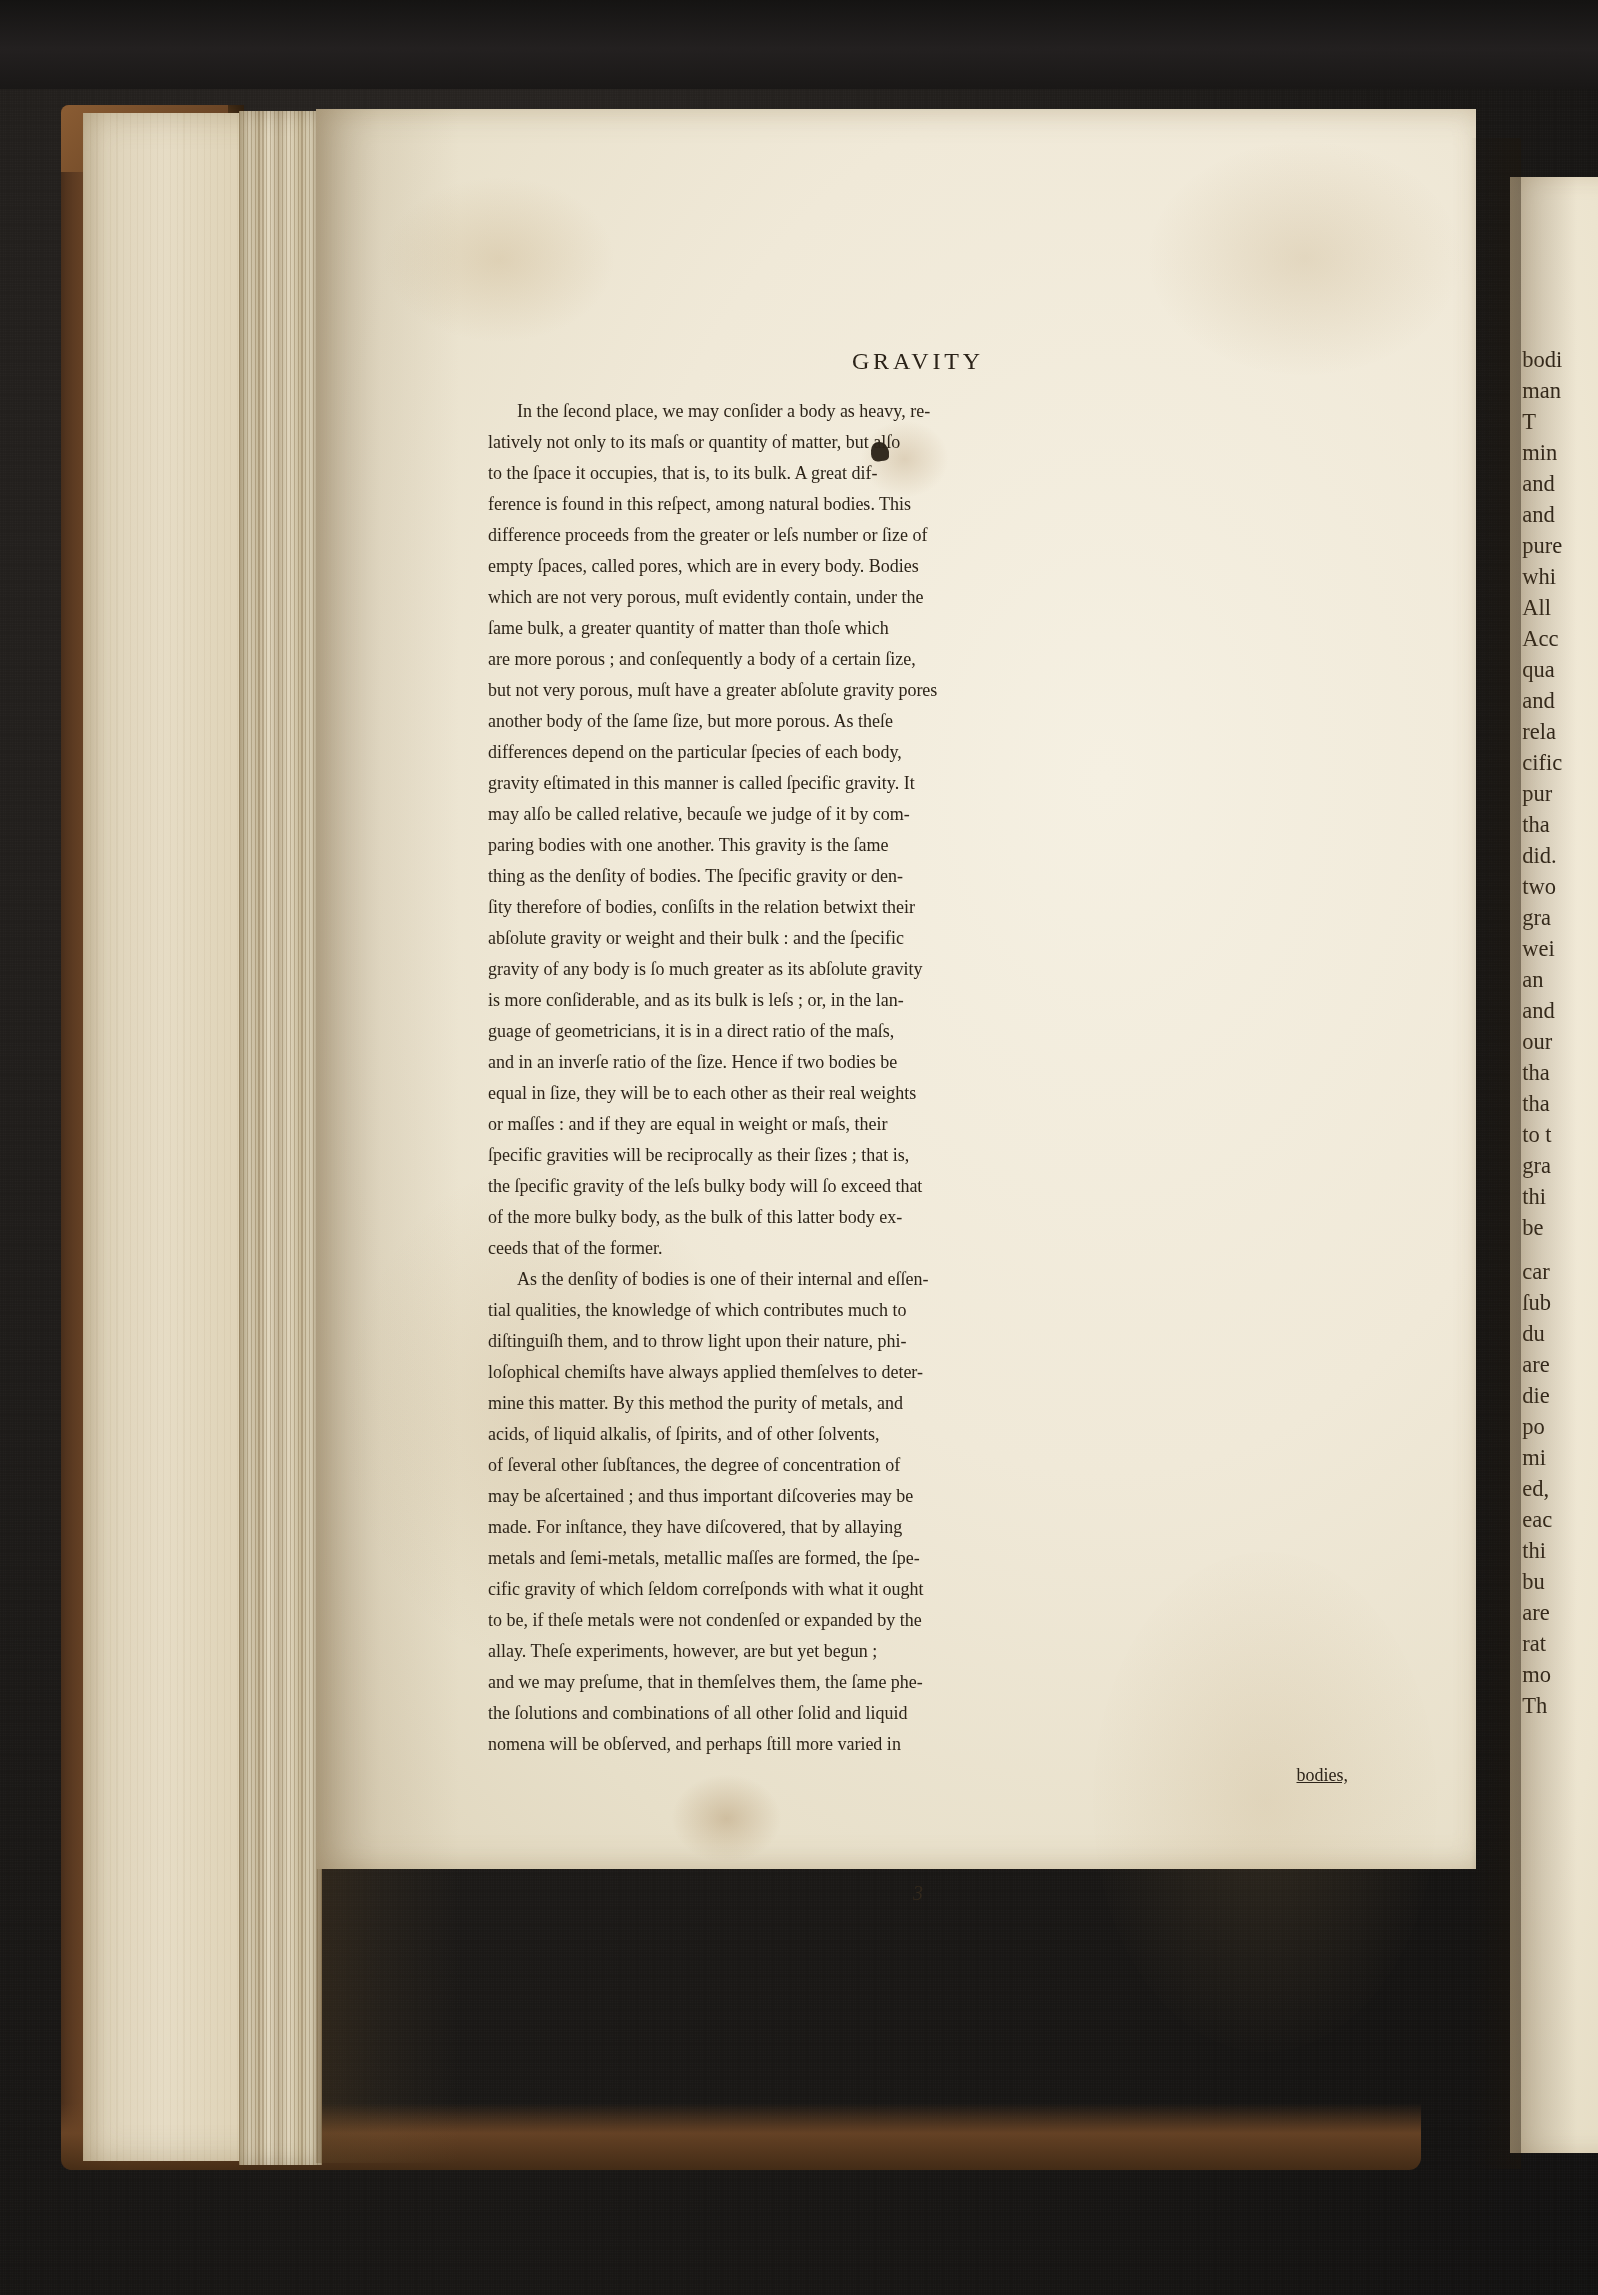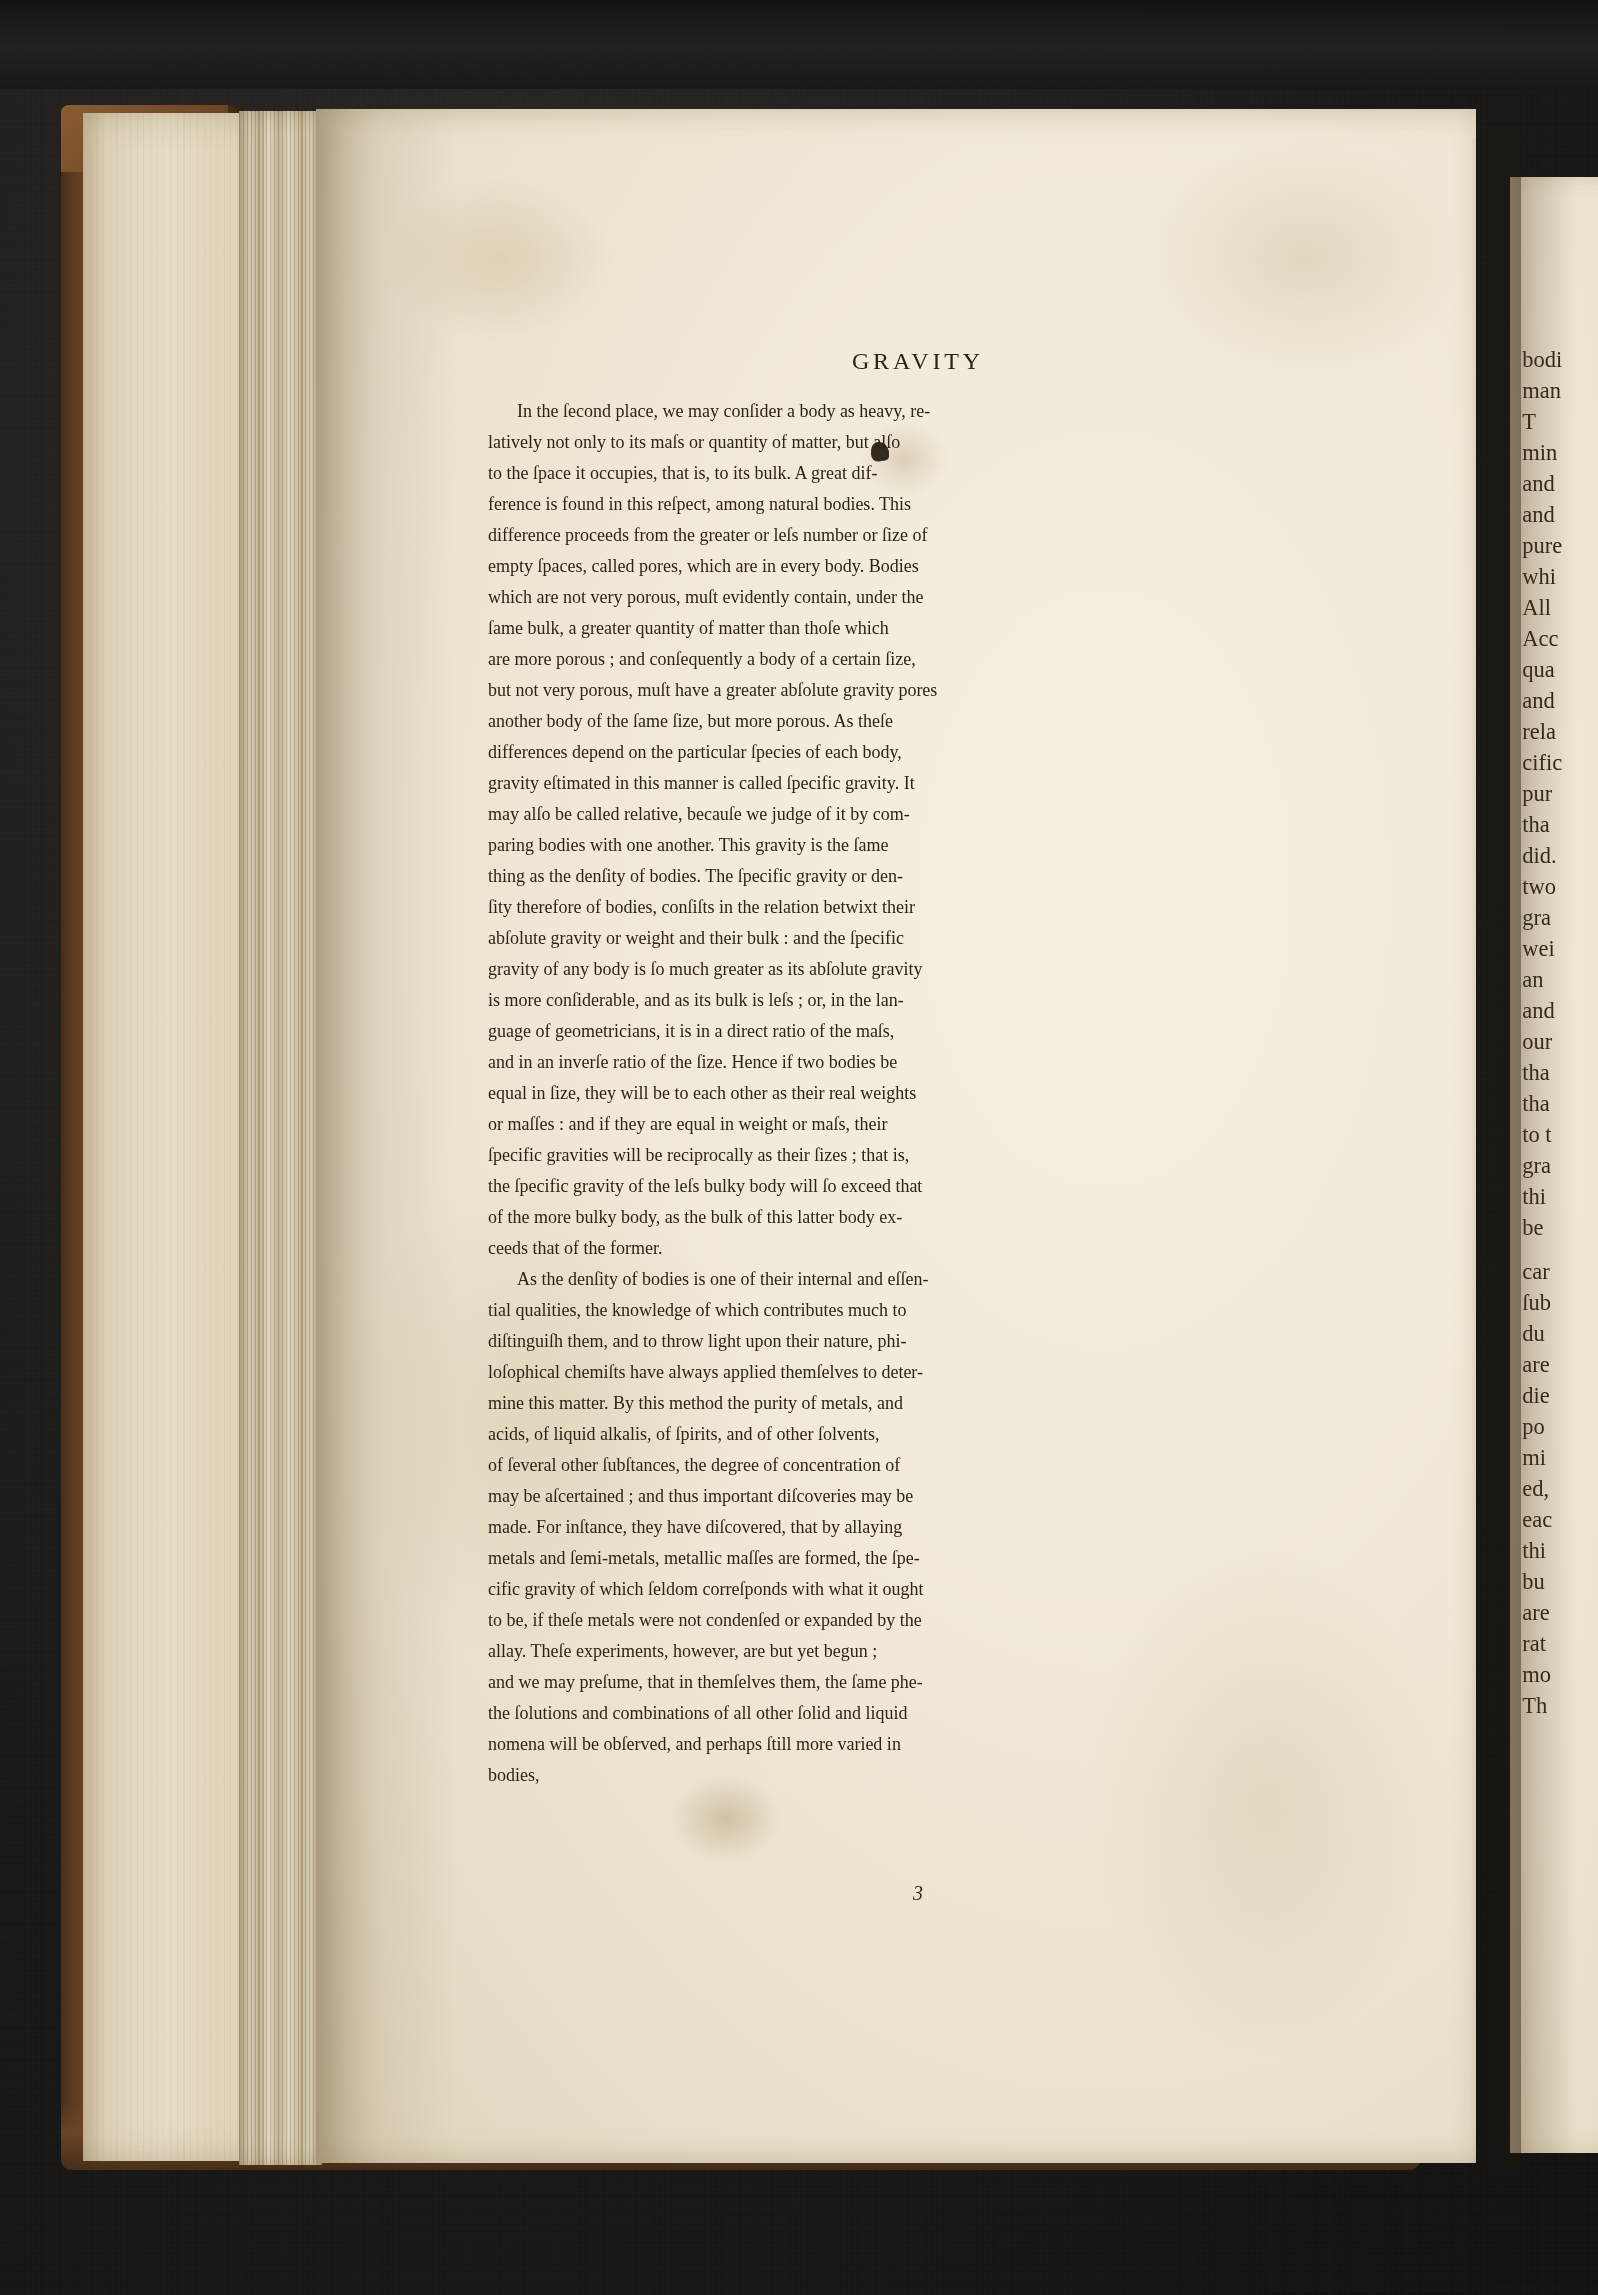--- a/index.html
+++ b/index.html
@@ -107,21 +107,21 @@
     content:"";
     position:absolute; inset:0;
     background-image: repeating-linear-gradient(90deg,
       rgba(110,88,54,0.28) 0 1.1px, rgba(255,255,255,0.05) 1.1px 3.9px);
   }
 
   
   .page-verso {
     position: absolute;
     left: 255px; top: 4.4px;
-    width: 1160px; height: 2054px;
+    width: 1160px; height: 1760px;
     background:
       radial-gradient(ellipse at 68% 38%, #f5f0e2 0%, #f0e9d8 45%, #e7dfc9 78%, #ded4bb 100%);
     box-shadow: inset 15.5px 0 33px rgba(140,115,72,.28),
                 inset -3.3px 0 22px rgba(150,125,85,.12);
   }
   
   .stain{ position:absolute; border-radius:50%; pointer-events:none; }
   .s1{ left:67px; top:67px; width:233px; height:167px;
        background: radial-gradient(ellipse, rgba(176,142,88,.22) 0%, rgba(176,142,88,0) 70%); }
   .s2{ left:833px; top:33px; width:311px; height:233px;
@@ -161,21 +161,21 @@
     font-size: 18px;
     line-height: 31px;
     text-align: justify;
     text-justify: inter-word;
     color: #2d2419;
     margin: 0;
   }
   .para + .para { text-indent: 0; }
   .para .ln { display: block; white-space: nowrap; }
   .indent { padding-left: 29px; }
-  .rt { display:block; }
+  .rt { text-align: right; display:block;text-decoration:underline; }
   .folio {
     position: absolute;
     left: 172px;
     top: 1773px;
     width: 860px;
     text-align: center;
     font-size: 20px;
     font-style: italic;
     color: #32281c;
   }

